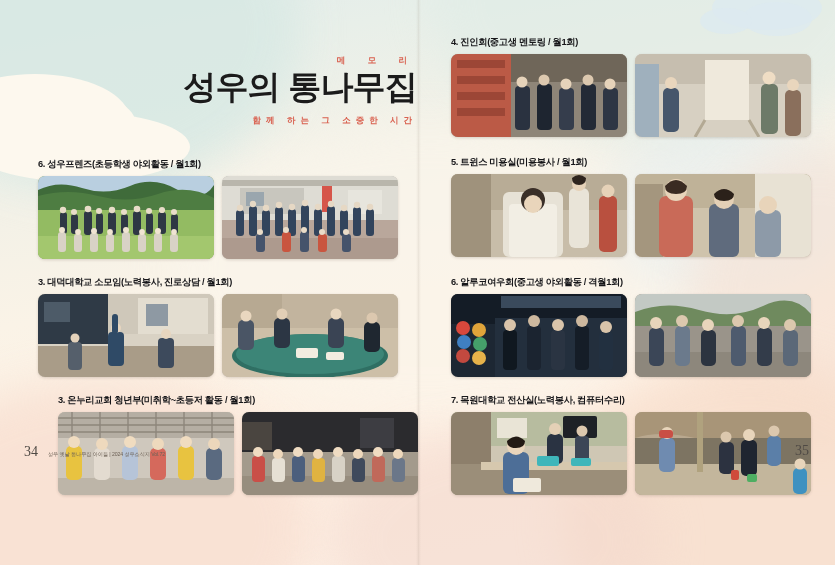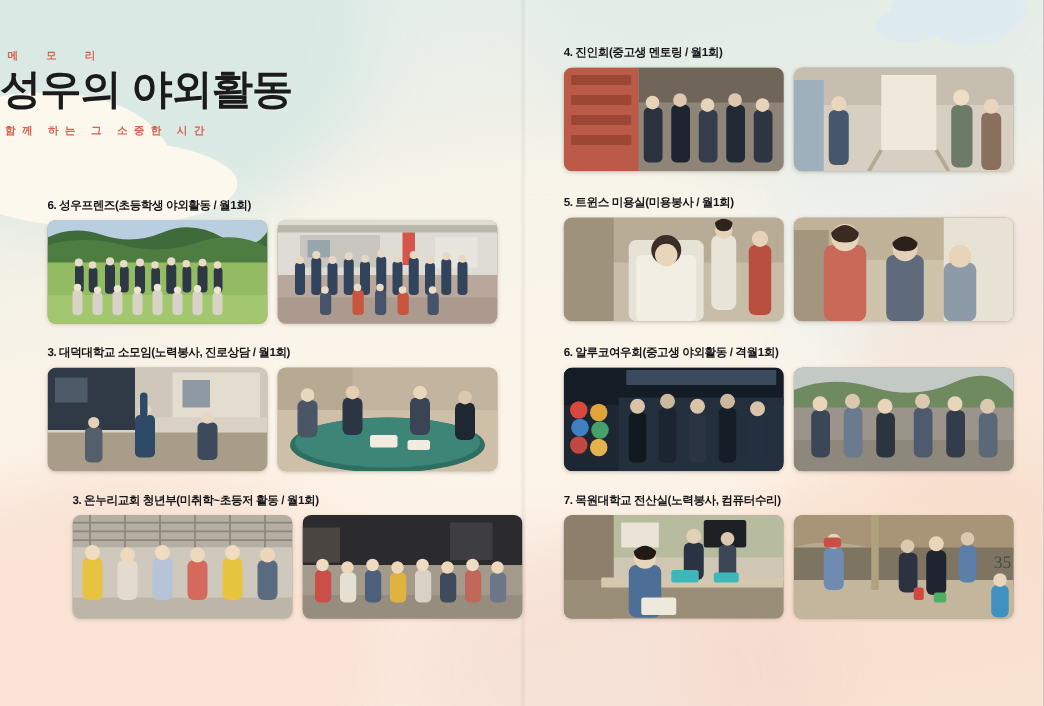--- a/index.html
+++ b/index.html
@@ -83,23 +83,23 @@
     top: 0;
     width: 417px;
     height: 475px;
   }
   .page.left  { left: 0; }
   .page.right { left: 418px; }
 
   
   .masthead {
     position: absolute;
-    left: 0; top: 40px;
+    left: 0; top: 56px;
     width: 100%;
-    text-align: left;
+    text-align: right;
   }
   .masthead .eyebrow {
     font-size: 8.5px;
     font-weight: 700;
     letter-spacing: 10px;
     color: #d9604f;
     margin: 0 0 4px 6px;
     line-height: 1;
   }
   .masthead .maintitle {
@@ -195,21 +195,21 @@
     <div class="cloud-b b2"></div>
     <div class="cloud-b b3"></div>
   </div>
 
   <div class="gutter"></div>
 
   <div class="page left">
 
     <div class="masthead">
       <p class="eyebrow">메 모 리</p>
-      <h1 class="maintitle">성우의 야외활동</h1>
+      <h1 class="maintitle">성우의 통나무집</h1>
       <p class="tagline">함께 하는 그 소중한 시간</p>
     </div>
 
     <div class="section" style="left:38px; top:160px;">
       <h2 class="section-title">6. 성우프렌즈(초등학생 야외활동 / 월1회)</h2>
       <div class="photo-row">
         <div class="photo">
           <svg class="ph-svg" viewBox="0 0 176 83" preserveAspectRatio="none">
             <rect width="176" height="83" fill="#8fb56a"></rect>
             <rect width="176" height="30" fill="#b9cfe0"></rect>
@@ -415,20 +415,24 @@
               <rect x="130" y="44" width="13" height="26" rx="4" fill="#c0695a"></rect>
                 <circle cx="136" cy="40" r="5" fill="#f0dcc2"></circle>
               <rect x="150" y="46" width="13" height="24" rx="4" fill="#6b7789"></rect>
                 <circle cx="156" cy="42" r="5" fill="#eed8bc"></circle>
             </g>
           </svg>
         </div>
       </div>
     </div>
 
+    <div class="footer-left">
+      <span class="pagenum">34</span>
+      <span class="credit">성우 옛날 통나무집 아이들 | 2024 성우소식지 Vol.72</span>
+    </div>
   </div>
 
   <div class="page right">
 
     <div class="section" style="left:33px; top:38px;">
       <h2 class="section-title">4. 진인회(중고생 멘토링 / 월1회)</h2>
       <div class="photo-row">
         <div class="photo">
           <svg class="ph-svg" viewBox="0 0 176 83" preserveAspectRatio="none">
             <rect width="176" height="83" fill="#a89e90"></rect>

